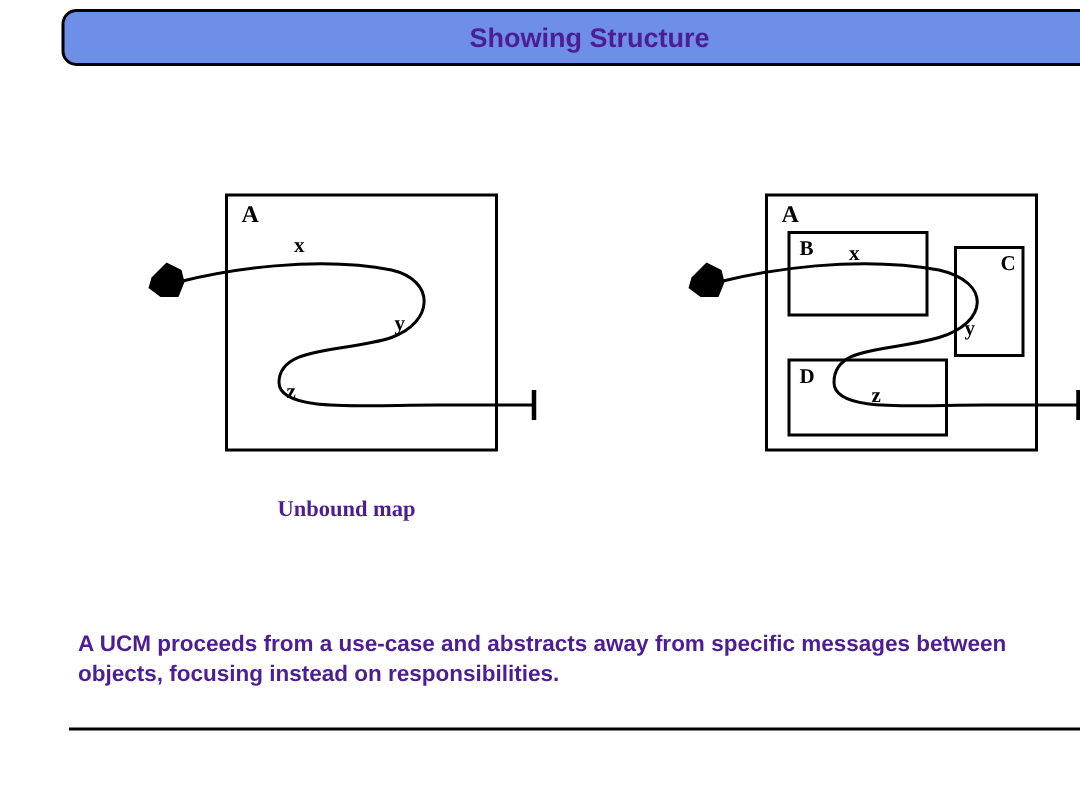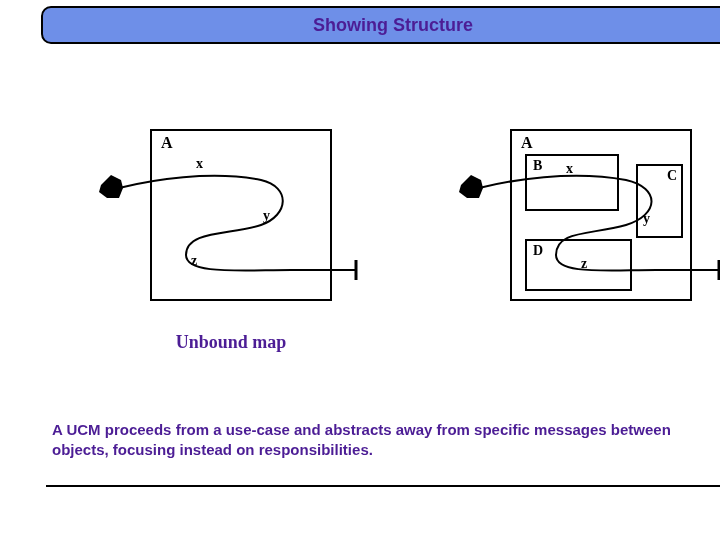--- a/index.html
+++ b/index.html
@@ -44,21 +44,21 @@
     width: 320px;
     height: 260px;
     text-align: center;
   }
   .map-left { left: 40px; }
   .map-right { left: 400px; }
   .map-svg { display: block; margin: 0 auto; }
   .caption {
     font-family: "Times New Roman", Times, serif;
     font-weight: bold;
-    font-size: 18px;
+    font-size: 15px;
     margin-top: 12px;
   }
   .body-text {
     position: absolute;
     left: 21px;
     top: 420px;
     width: 660px;
     font-weight: bold;
     font-size: 15px;
     line-height: 1.35;

